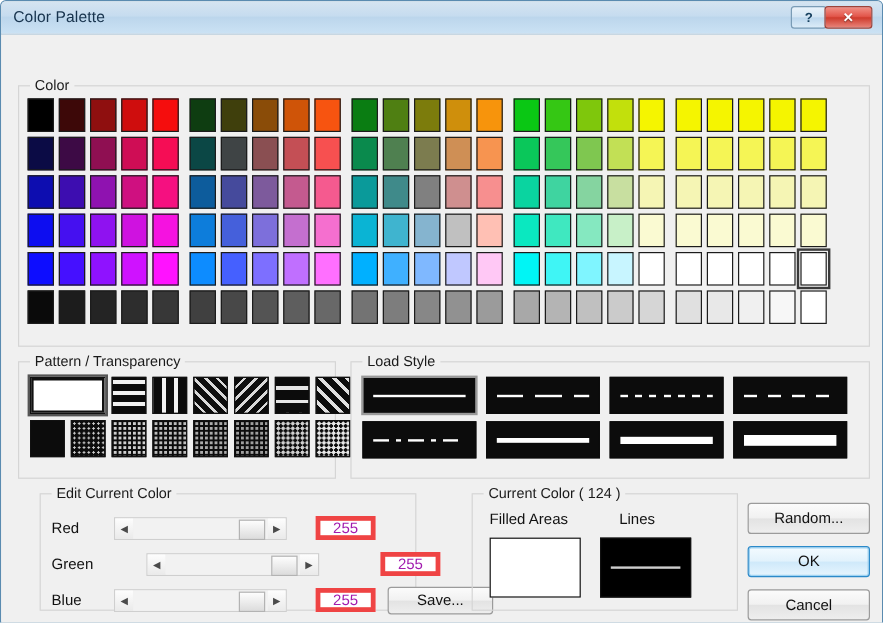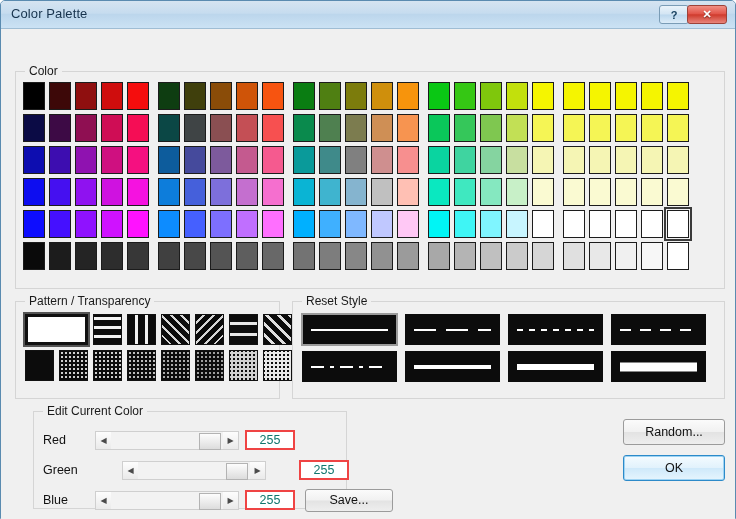--- a/index.html
+++ b/index.html
@@ -104,23 +104,23 @@
   }
   .sarrow{width:15px;height:17px;display:flex;align-items:center;justify-content:center;
     font-size:8px;color:#4a4a4a;background:linear-gradient(to bottom,#fdfdfd,#eaeaea);}
   .strack{flex:1;height:17px;background:#f2f2f2;position:relative;}
   .sthumb{
     position:absolute;right:2px;top:1px;width:20px;height:15px;
     background:linear-gradient(to bottom,#fdfdfd,#dcdcdc);
     border:1px solid #b3b3b3;
   }
   .valbox{
-    width:50px;height:20px;box-sizing:border-box;margin-left:6px;
-    border:2px solid #ef4444;background:#ffffff;
-    font-size:12.5px;color:#0f766e;display:flex;align-items:center;justify-content:center;
+    width:50px;height:20px;box-sizing:border-box;margin-left:24px;
+    border:4px solid #ef4444;background:#ffffff;
+    font-size:12.5px;color:#a21caf;display:flex;align-items:center;justify-content:center;
   }
   .btn{
     box-sizing:border-box;border:1px solid #9b9b9b;border-radius:3px;
     background:linear-gradient(to bottom,#fbfbfb 0%,#f1f1f1 48%,#e3e3e3 52%,#eeeeee 100%);
     font-size:12.5px;color:#111;display:flex;align-items:center;justify-content:center;
     cursor:pointer;font-family:"Liberation Sans", sans-serif;
   }
   .editbtn{width:88px;height:23px;margin-left:10px;}
 
   
@@ -395,21 +395,21 @@
             <div class="pat" style="background-color: rgb(12, 12, 12); background-image: radial-gradient(rgb(189, 189, 189) 44%, transparent 46%); background-size: 4px 4px;"></div>
             <div class="pat" style="background-color: rgb(12, 12, 12); background-image: radial-gradient(rgb(171, 171, 171) 48%, transparent 50%); background-size: 4px 4px;"></div>
             <div class="pat" style="background-color: rgb(12, 12, 12); background-image: radial-gradient(rgb(158, 158, 158) 52%, transparent 54%); background-size: 4px 4px;"></div>
             <div class="pat" style="background-color: rgb(12, 12, 12); background-image: radial-gradient(rgb(208, 208, 208) 56%, transparent 58%); background-size: 4px 4px;"></div>
             <div class="pat" style="background-color: rgb(12, 12, 12); background-image: radial-gradient(rgb(232, 232, 232) 58%, transparent 60%); background-size: 4px 4px;"></div>
           </div>
         </div>
     </div>
 
     <div class="group" id="grp-line">
-      <div class="glabel">Reset Style</div>
+      <div class="glabel">Load Style</div>
       <div id="linewrap">
           <div class="linerow">
             <div class="lsw lsel">
               <i style="height: 2px;"></i>
             </div>
             <div class="lsw">
               <i style="height: 2px; background: repeating-linear-gradient(90deg, rgb(255, 255, 255) 0px, rgb(255, 255, 255) 22px, transparent 22px, transparent 32px);"></i>
             </div>
             <div class="lsw">
               <i style="height: 2px; background: repeating-linear-gradient(90deg, rgb(255, 255, 255) 0px, rgb(255, 255, 255) 6px, transparent 6px, transparent 12px);"></i>
@@ -468,20 +468,30 @@
                 <div class="sthumb"></div>
               </div>
               <div class="sarrow">▶</div>
             </div>
             <div class="valbox">255</div>
             <div class="btn editbtn">Save...</div>
           </div>
         </div>
     </div>
 
+    <div class="group" id="grp-current">
+      <div class="glabel">Current Color  ( 124 )</div>
+      <div class="cclabel" style="left:14px;top:14px;">Filled Areas</div>
+      <div class="cclabel" style="left:122px;top:14px;">Lines</div>
+      <div class="ccbox" id="cc-filled" style="left: 14px; top: 36px; width: 76px; height: 50px; background: rgb(255, 255, 255);"></div>
+      <div class="ccbox" id="cc-lines" style="left: 106px; top: 36px; width: 76px; height: 50px; background: rgb(0, 0, 0);">
+        <div id="cc-lines-stroke" style="position: absolute; left: 8px; right: 8px; top: 50%; height: 2px; transform: translateY(-50%); background: rgb(204, 204, 204);"></div>
+      </div>
+    </div>
 
     <div id="rightbtns">
       <div class="btn rbtn">Random...</div>
       <div class="btn rbtn def">OK</div>
+      <div class="btn rbtn">Cancel</div>
     </div>
 
   </div>
 </div>
 
 </body></html>

